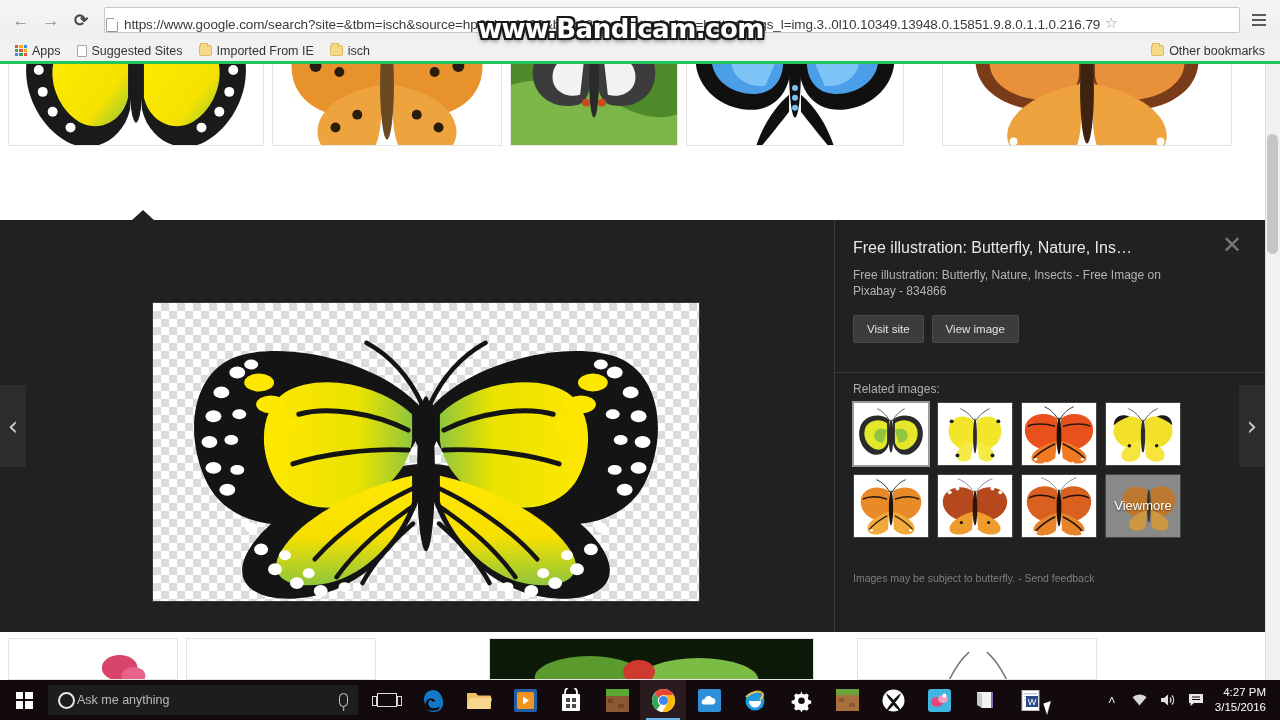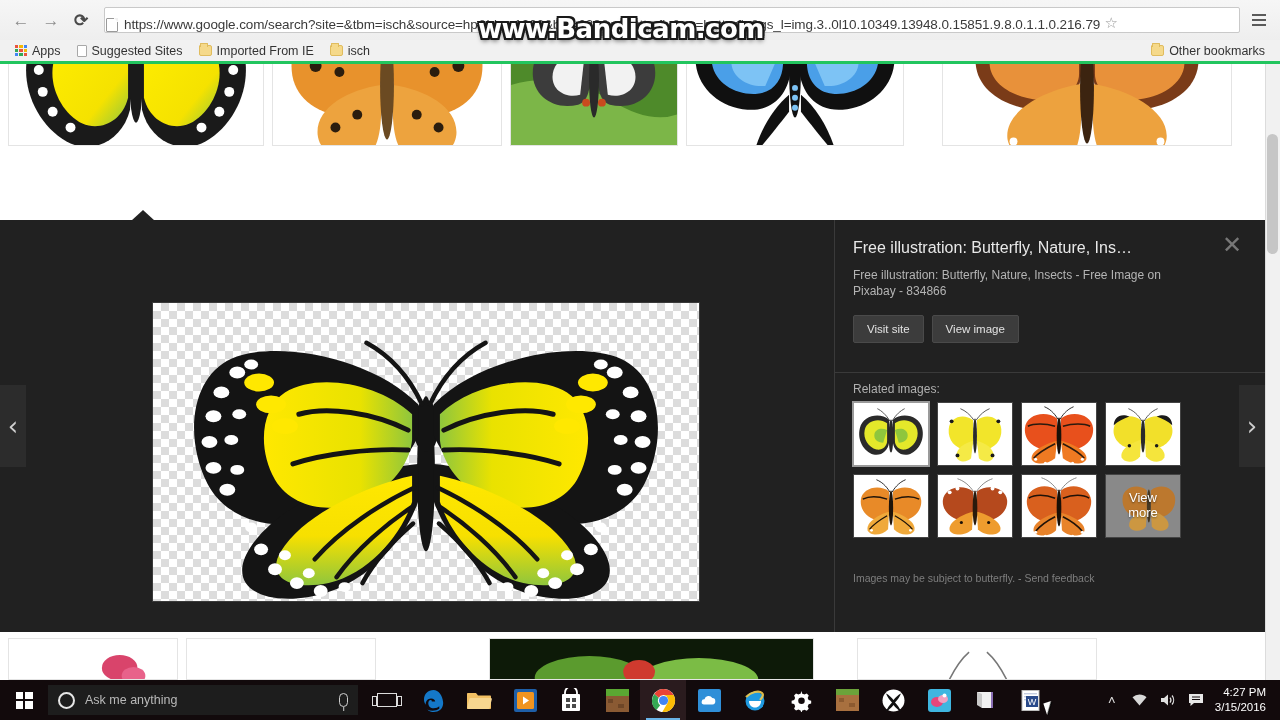--- a/index.html
+++ b/index.html
@@ -92,21 +92,21 @@
   .gbtn { background:#3c3c3c; color:#e2e2e2; font-size:11.5px; padding:7px 13px;
           border:1px solid #4a4a4a; border-radius:2px; }
   .divider { position:absolute; left:0; right:0; top:152px; height:1px; background:#3a3a3a; }
   .related-label { position:absolute; left:18px; top:162px; font-size:12px; color:#b0b0b0; }
   .related-grid { position:absolute; left:18px; top:182px; width:320px;
                   display:grid; grid-template-columns:repeat(4,76px); grid-auto-rows:64px; gap:8px; }
   .rel { background:#fff; border:1px solid #444; overflow:hidden; position:relative;
          display:flex; align-items:center; justify-content:center; }
   .rel.selected { outline:2px solid #9a9a9a; outline-offset:-1px; }
   .rel.viewmore { background:#888; }
-  .viewmore-text { position:absolute; inset:0; display:flex; flex-direction:column;
+  .viewmore-text { position:absolute; inset:0; display:flex; flex-direction:row;
                    align-items:center; justify-content:center; color:#fff; font-size:13px;
                    line-height:1.15; text-shadow:0 1px 2px rgba(0,0,0,.5); z-index:2; }
   .copyright { position:absolute; left:18px; top:352px; font-size:10.5px; color:#7e7e7e; }
   .copyright b { font-weight:400; color:#8e8e8e; }
 
   
   .results-row-bottom { position:absolute; left:0; top:574px; width:1265px; height:42px;
                         display:flex; gap:8px; padding:0 8px; background:#fff; }
 
   
@@ -125,21 +125,21 @@
                  0 3px 5px rgba(0,0,0,.6); }
 
   
   .taskbar { position:absolute; left:0; bottom:0; width:1280px; height:40px;
              background:#120a0c; display:flex; align-items:center; z-index:50; }
   .start { width:48px; height:40px; display:flex; align-items:center; justify-content:center; }
   .start-logo { width:17px; height:17px; display:grid; grid-template-columns:1fr 1fr;
                 grid-template-rows:1fr 1fr; gap:2px; }
   .start-logo s { background:#fff; display:block; }
   .cortana { width:310px; height:30px; background:#1d1d1d; display:flex; align-items:center;
-             padding:0 10px; gap:10px; }
+             padding:0 10px; gap:2px; }
   .cortana-ring { width:17px; height:17px; border:2px solid #e6e6e6; border-radius:50%; flex:0 0 auto; }
   .cortana-text { flex:1; font-size:12.5px; color:#b9b9b9; }
   .mic { width:9px; height:14px; border:1.6px solid #cfcfcf; border-radius:5px; position:relative; flex:0 0 auto; }
   .mic::after { content:""; position:absolute; left:50%; bottom:-5px; transform:translateX(-50%);
                 width:1.6px; height:4px; background:#cfcfcf; }
   .tb-icons { display:flex; align-items:center; height:40px; margin-left:6px; }
   .tb-ico { width:46px; height:40px; display:flex; align-items:center; justify-content:center;
             position:relative; }
   .tb-ico.active { background:#2a1b1e; }
   .tb-ico.active::after { content:""; position:absolute; left:6px; right:6px; bottom:0;

